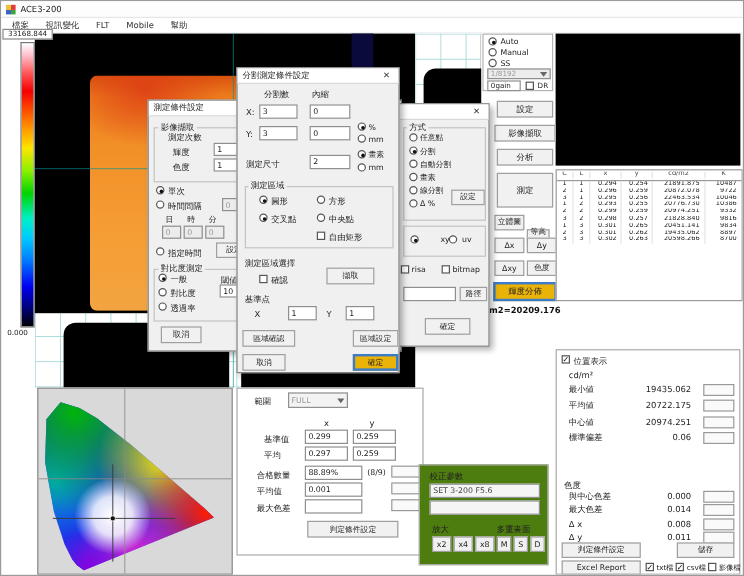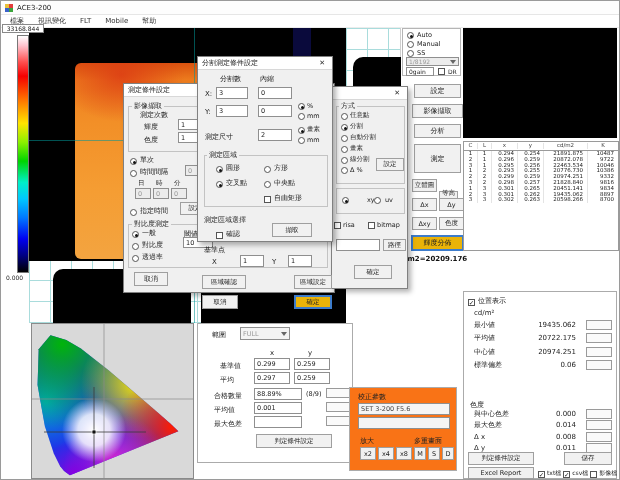--- a/index.html
+++ b/index.html
@@ -14,21 +14,21 @@
 .grid-bg{background-color:#fff;background-image:linear-gradient(#a9dcdc 1px,transparent 1px),linear-gradient(90deg,#a9dcdc 1px,transparent 1px);background-size:21px 21px}
 .black{background:#000}
 .btn{background:#f1f1f1;border:1px solid #9f9f9f;display:flex;align-items:center;justify-content:center;font-size:7px;color:#222;font-family:"DejaVu Sans",sans-serif}
 .btn.hl{border:2px solid #3d7ccb;background:#eab308}
 .field{background:#fff;border:1px solid #8f8f8f;font-size:6.5px;display:flex;align-items:center;padding:0 2px;overflow:hidden;white-space:nowrap}
 .field.gray{background:#ececec;color:#999}
 .radio{width:7px;height:7px;border:1px solid #555;border-radius:50%;background:#fff;display:inline-block;position:relative;flex:none}
 .radio.sel::after{content:"";position:absolute;left:1.5px;top:1.5px;width:3px;height:3px;border-radius:50%;background:#111}
 .check{width:7px;height:7px;border:1px solid #555;background:#fff;display:inline-flex;align-items:center;justify-content:center;flex:none}
 .check i{font-style:normal;font-size:6.5px;line-height:6px;color:#111}
-.rrow{display:flex;align-items:flex-end;gap:3px;font-size:7px;position:absolute;white-space:nowrap}
+.rrow{display:flex;align-items:flex-start;gap:3px;font-size:7px;position:absolute;white-space:nowrap}
 .dlg{position:absolute;background:#f0f0f0;border:1px solid #808080;box-shadow:3px 3px 5px rgba(0,0,0,.3)}
 .dlg-title{height:13px;background:#fff;display:flex;align-items:center;padding:0 4px;font-size:7px;border-bottom:1px solid #d8d8d8;white-space:nowrap}
 .dlg-x{margin-left:auto;font-size:7px;color:#333;padding:0 3px}
 .gbox{position:absolute;border:1px solid #c3c3c3}
 .glabel{position:absolute;font-size:7px;background:#f0f0f0;padding:0 2px;white-space:nowrap}
 .chev{width:0;height:0;border-left:3px solid transparent;border-right:3px solid transparent;border-top:4px solid #666;display:inline-block;margin-left:auto}
 .colorbar{background:linear-gradient(180deg,#ffffff 0%,#ffc4cf 4%,#ff5050 11%,#f50000 17%,#ff7300 27%,#ffe400 37%,#8cf000 45%,#00d400 53%,#00f0c8 62%,#00c8ff 69%,#0078ff 77%,#0000f0 86%,#000082 93%,#000000 100%);border:1px solid #777}
 .trow{display:flex;line-height:5.8px}
 .tcell{font-size:5.5px;border-right:1px solid #e4e4e4;overflow:hidden;white-space:nowrap}
 .c0{width:14px;text-align:center}.c1{width:14px;text-align:center}
@@ -309,21 +309,21 @@
     </div>
   <span class="abs sbox" style="left:128px;top:78px"></span>
   <span class="abs f7" style="left:16px;top:95px">最大色差</span>
   <div class="abs field" style="left:56px;top:92px;width:48px;height:12px">
       <span></span>
     </div>
   <span class="abs sbox" style="left:128px;top:92px"></span>
   <button class="abs btn sm" style="left:58px;top:110px;width:76px;height:14px">判定條件設定</button>
 </div>
 
-<div class="abs" style="left:348px;top:386px;width:108px;height:84px;background:#f97316;border:1px solid #ababab">
+<div class="abs" style="left:348px;top:386px;width:108px;height:84px;background:#4d7c0f;border:1px solid #ababab">
   <span class="abs f7" style="left:8px;top:4px">校正參數</span>
   <div class="abs field gray" style="left:8px;top:15px;width:92px;height:12px;background:#f5f5f5;color:#444">
       <span>SET 3-200 F5.6</span>
     </div>
   <div class="abs field gray" style="left:8px;top:29px;width:92px;height:12px;background:#f5f5f5">
       <span></span>
     </div>
   <span class="abs f7" style="left:10px;top:48px">放大</span>
   <div class="abs" style="left:10px;top:59px;display:flex;gap:2px">
       <button class="btn sm" style="width: 16px; height: 13px;">x2</button>
@@ -502,21 +502,21 @@
     </div>
   <div class="rrow" style="left:36px;top:134px;gap:2px">
       <span class="check"></span>
       <span class="f65">bitmap</span>
     </div>
   <div class="abs field" style="left:4px;top:152px;width:44px;height:12px"></div>
   <button class="abs btn sm" style="left:51px;top:152px;width:23px;height:12px">路徑</button>
   <button class="abs btn sm" style="left:22px;top:178px;width:38px;height:14px">確定</button>
 </div>
 
-<div class="dlg" style="left:196px;top:55px;width:136px;height:186px;z-index:30">
+<div class="dlg" style="left:196px;top:55px;width:136px;height:255px;z-index:30">
   <div class="dlg-title">
     <span>分割測定條件設定</span>
     <span class="dlg-x">✕</span>
   </div>
   <span class="abs f7" style="left:22px;top:17px">分割數</span>
   <span class="abs f7" style="left:62px;top:17px">內縮</span>
   <span class="abs f7" style="left:7px;top:33px">X:</span>
   <div class="abs field" style="left:18px;top:30px;width:32px;height:12px">
       <span>3</span>
     </div>

